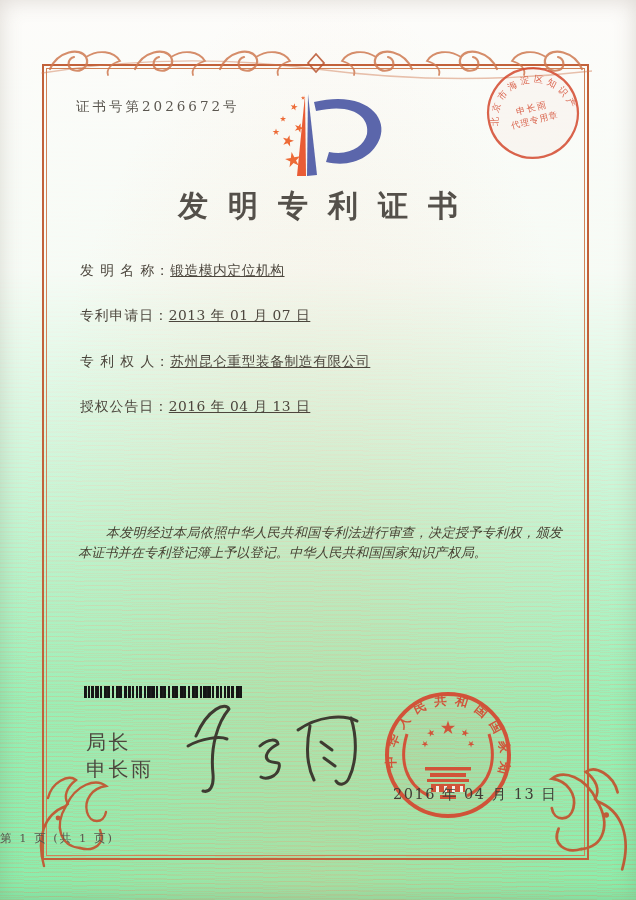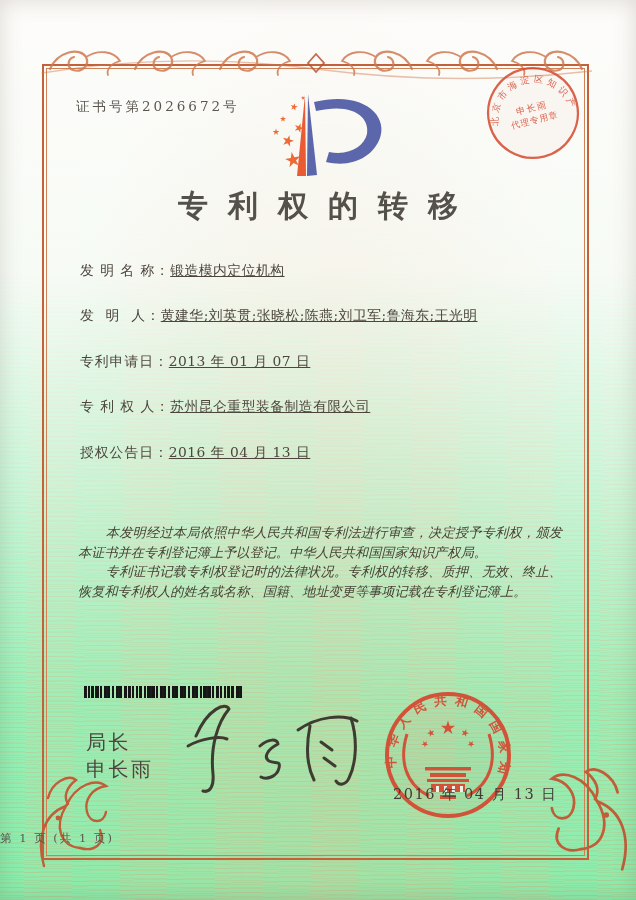--- a/index.html
+++ b/index.html
@@ -124,48 +124,43 @@
     <defs>
         <path id="csring" d="M14,56 A36,36 0 1 1 86,56"></path>
       </defs>
     <text font-size="9" fill="#d4492e" letter-spacing="3.5">
       <textPath href="#csring" startOffset="2">北京市海淀区知识产权代理事务所</textPath>
     </text>
     <text x="50" y="48" font-size="9" fill="#d4492e" text-anchor="middle" letter-spacing="1.5">申长雨</text>
     <text x="50" y="60" font-size="8.5" fill="#d4492e" text-anchor="middle" letter-spacing="1">代理专用章</text>
   </svg>
 
-  <h1 class="title">专利权的转移</h1>
+  <h1 class="title">发明专利证书</h1>
 
   <div class="fields">
     <div class="field-row">
       <span class="f-label">发 明 名 称：</span>
       <span class="f-value">锻造模内定位机构</span>
     </div>
     <div class="field-row">
-      <span class="f-label">发  明  人：</span>
-      <span class="f-value">黄建华;刘英贯;张晓松;陈燕;刘卫军;鲁海东;王光明</span>
-    </div>
-    <div class="field-row">
       <span class="f-label">专利申请日：</span>
       <span class="f-value">2013 年 01 月 07 日</span>
     </div>
     <div class="field-row">
       <span class="f-label">专 利 权 人：</span>
       <span class="f-value">苏州昆仑重型装备制造有限公司</span>
     </div>
     <div class="field-row">
       <span class="f-label">授权公告日：</span>
       <span class="f-value">2016 年 04 月 13 日</span>
     </div>
   </div>
 
   <div class="body-text">
     <p>本发明经过本局依照中华人民共和国专利法进行审查，决定授予专利权，颁发本证书并在专利登记簿上予以登记。中华人民共和国国家知识产权局。</p>
-    <p>专利证书记载专利权登记时的法律状况。专利权的转移、质押、无效、终止、恢复和专利权人的姓名或名称、国籍、地址变更等事项记载在专利登记簿上。</p>
   </div>
 
   <div class="barcode"></div>
 
   <div class="signer">
     <div>局长</div>
     <div>申长雨</div>
   </div>
 
   <svg class="signature" viewBox="0 0 205 100">

